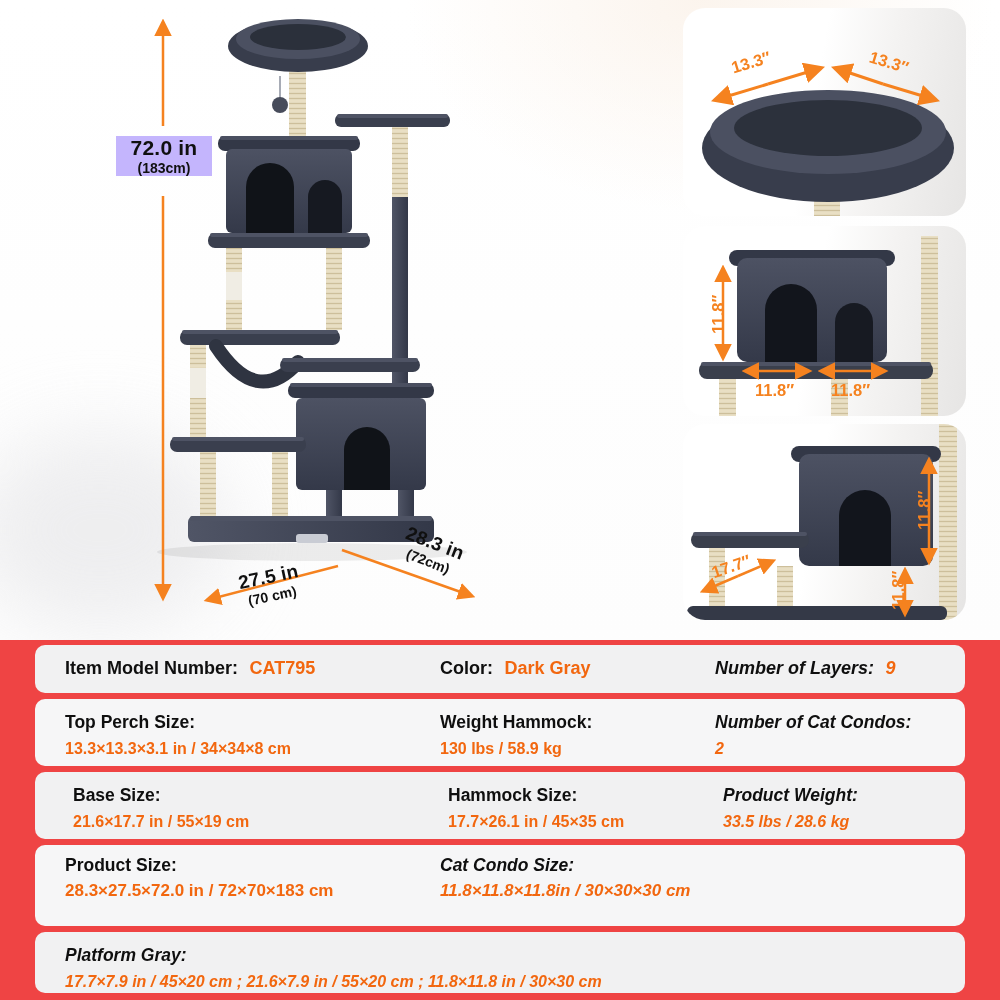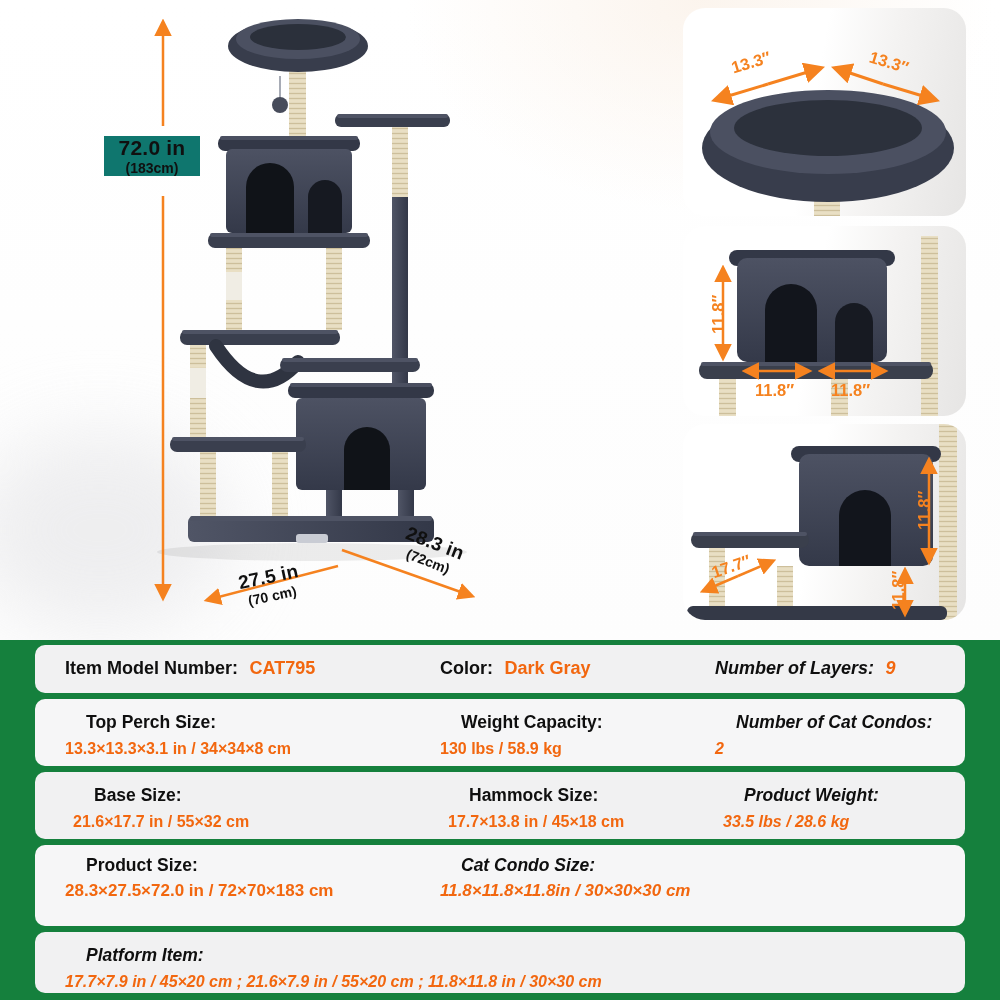--- a/index.html
+++ b/index.html
@@ -17,61 +17,61 @@
   .blob{
     position:absolute;left:-30px;top:430px;width:260px;height:200px;
     background:#e9e9eb;filter:blur(38px);opacity:.75;border-radius:50%;
   }
   .tree{position:absolute;left:130px;top:6px;width:360px;height:632px;}
   .arrows-overlay{position:absolute;left:0;top:0;width:1000px;height:640px;pointer-events:none;}
 
   .dim-label{position:absolute;text-align:center;color:#101010;font-weight:bold;line-height:1.15;}
   .dim-label .main{display:block;font-size:21px;letter-spacing:.2px;}
   .dim-label .sub{display:block;font-size:14px;}
-  .height-dim{left:104px;top:136px;width:96px;background:#0f766e;}
+  .height-dim{left:116px;top:136px;width:96px;background:#c4b5fd;}
   .depth-dim{left:220px;top:566px;width:100px;transform:rotate(-12deg);}
   .depth-dim .main{font-size:19px;}
   .width-dim{left:382px;top:532px;width:100px;transform:rotate(21deg);}
   .width-dim .main{font-size:19px;}
 
   .callout{
     position:absolute;left:683px;width:283px;border-radius:22px;overflow:hidden;
     background:linear-gradient(100deg,#ffffff 46%,#f4f3f2 68%,#e6e5e4 100%);
   }
   .callout svg{position:absolute;left:0;top:0;}
   .c1{top:8px;height:208px;}
   .c2{top:226px;height:190px;}
   .c3{top:424px;height:196px;}
   .odim{
     position:absolute;color:#f5821f;font-weight:bold;font-size:16.5px;
     white-space:nowrap;line-height:1;
   }
 
-  .specs{position:absolute;left:0;top:640px;width:1000px;height:360px;background:#15803d;}
+  .specs{position:absolute;left:0;top:640px;width:1000px;height:360px;background:#ef4444;}
   .spec-row{
     position:absolute;left:35px;width:930px;border-radius:10px;
     display:flex;box-sizing:border-box;background:#f1f1f2;
   }
   .spec-row.alt{background:#f6f6f7;}
   .r1{top:5px;height:48px;align-items:center;}
   .r2{top:59px;height:67px;}
   .r3{top:132px;height:67px;padding-left:8px;}
   .r4{top:205px;height:81px;}
   .r5{top:292px;height:61px;}
   .cell{box-sizing:border-box;padding-left:30px;}
   .w1{width:375px;flex:0 0 375px;}
   .w2{width:275px;flex:0 0 275px;}
   .wf{flex:1 1 auto;font-style:italic;}
   .stacked{padding-top:12px;}
   .r4 .stacked{padding-top:9px;}
   .lbl{color:#0f0f0f;font-weight:bold;font-size:17.5px;line-height:1.3;}
   .val{color:#f2670f;font-weight:bold;font-size:16px;line-height:1.3;}
   .inline .val{margin-left:7px;}
   .inline .lbl,.inline .val{font-size:18px;}
-  .stacked .lbl{display:block;margin-bottom:5px;margin-left:21px;}
+  .stacked .lbl{display:block;margin-bottom:5px;}
   .stacked .val{display:block;}
   .r4 .stacked .lbl{margin-bottom:3px;}
   .r4 .stacked .val{font-size:17px;line-height:1.28;}
 </style>
 </head>
 <body>
 
 <div class="page">
 
   <div class="photo-area">
@@ -310,56 +310,56 @@
         <span class="val">9</span>
       </div>
     </div>
 
     <div class="spec-row r2 alt">
       <div class="cell w1 stacked">
         <span class="lbl">Top Perch Size:</span>
         <span class="val">13.3×13.3×3.1 in / 34×34×8 cm</span>
       </div>
       <div class="cell w2 stacked">
-        <span class="lbl">Weight Capacity:</span>
+        <span class="lbl">Weight Hammock:</span>
         <span class="val">130 lbs / 58.9 kg</span>
       </div>
       <div class="cell wf stacked">
         <span class="lbl">Number of Cat Condos:</span>
         <span class="val">2</span>
       </div>
     </div>
 
     <div class="spec-row r3">
       <div class="cell w1 stacked">
         <span class="lbl">Base Size:</span>
-        <span class="val">21.6×17.7 in / 55×32 cm</span>
+        <span class="val">21.6×17.7 in / 55×19 cm</span>
       </div>
       <div class="cell w2 stacked">
         <span class="lbl">Hammock Size:</span>
-        <span class="val">17.7×13.8 in / 45×18 cm</span>
+        <span class="val">17.7×26.1 in / 45×35 cm</span>
       </div>
       <div class="cell wf stacked">
         <span class="lbl">Product Weight:</span>
         <span class="val">33.5 lbs / 28.6 kg</span>
       </div>
     </div>
 
     <div class="spec-row r4 alt">
       <div class="cell w1 stacked">
         <span class="lbl">Product Size:</span>
         <span class="val">28.3×27.5×72.0 in / 72×70×183 cm</span>
       </div>
       <div class="cell wf stacked">
         <span class="lbl">Cat Condo Size:</span>
         <span class="val">11.8×11.8×11.8in / 30×30×30 cm</span>
       </div>
     </div>
 
     <div class="spec-row r5">
       <div class="cell wf stacked">
-        <span class="lbl">Platform Item:</span>
+        <span class="lbl">Platform Gray:</span>
         <span class="val">17.7×7.9 in / 45×20 cm ; 21.6×7.9 in / 55×20 cm ; 11.8×11.8 in / 30×30 cm</span>
       </div>
     </div>
 
   </div>
 </div>
 
 </body></html>

